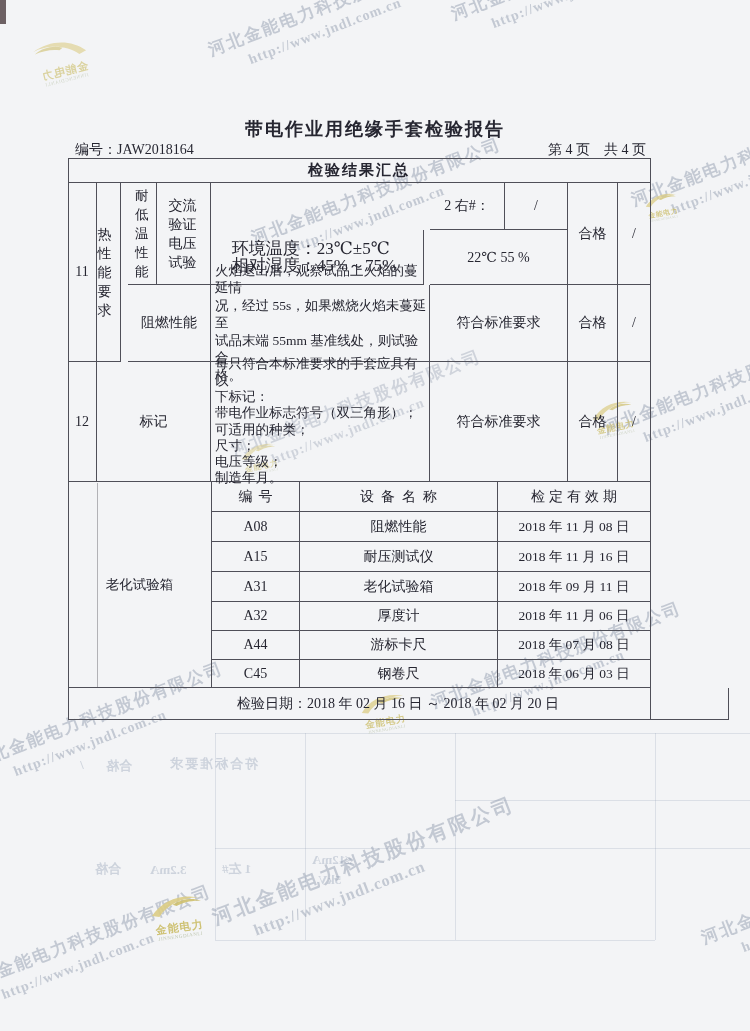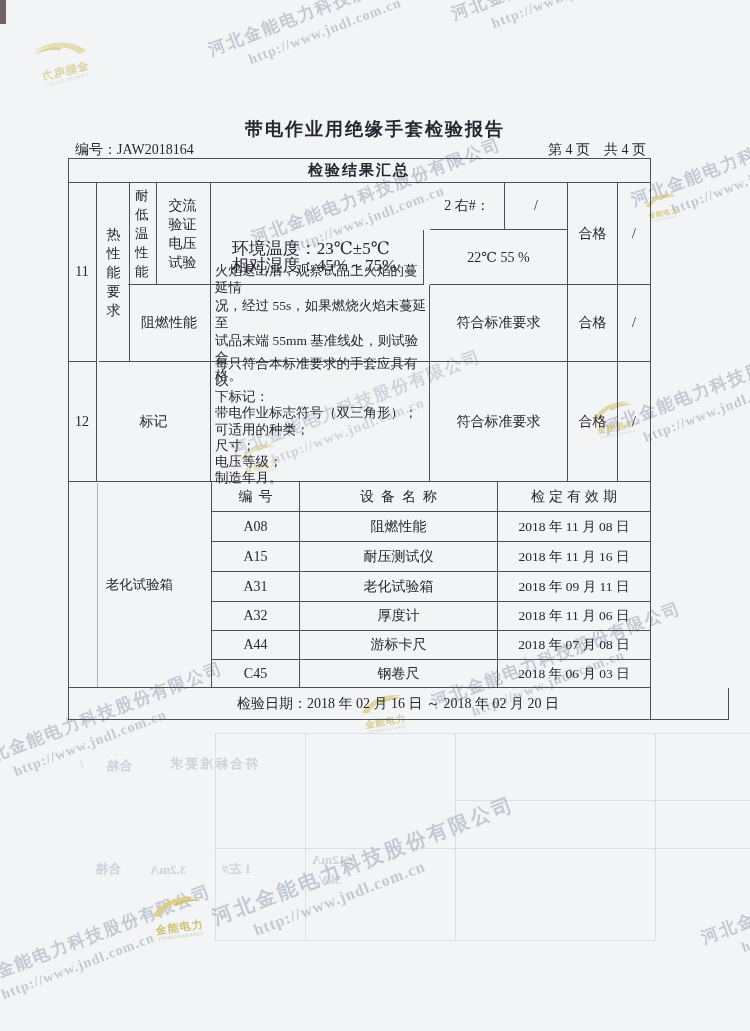--- a/index.html
+++ b/index.html
@@ -169,21 +169,21 @@
   <div class="t2">带电作业用绝缘手套检验报告</div>
   <div class="meta" style="left:75px">编号：JAW2018164</div>
   <div class="meta" style="left:548px">第 4 页　共 4 页</div>
 
   <div class="frame"></div>
   <div class="innerline"></div>
 
   <div class="cell hdr" style="left:68px;top:158px;width:583px;height:25px">检验结果汇总</div>
 
   <div class="cell" style="left:68px;top:183px;width:29px;height:179px">11</div>
-  <div class="cell" style="left:99px;top:183px;width:31px;height:179px">
+  <div class="cell" style="left:90px;top:183px;width:31px;height:179px">
       <span class="vspan" style="width:15px">热性能要求</span>
     </div>
   <div class="cell" style="left:128px;top:183px;width:29px;height:102px;font-size:13.5px">
       <span class="vspan" style="width:14px">耐低温性能</span>
     </div>
   <div class="cell" style="left:157px;top:183px;width:54px;height:102px">
       <span class="vspan" style="width:30px">交流验证电压试验</span>
     </div>
   <div class="cell" style="left:430px;top:183px;width:75px;height:47px">2 右#：</div>
   <div class="cell" style="left:505px;top:183px;width:63px;height:47px">/</div>

